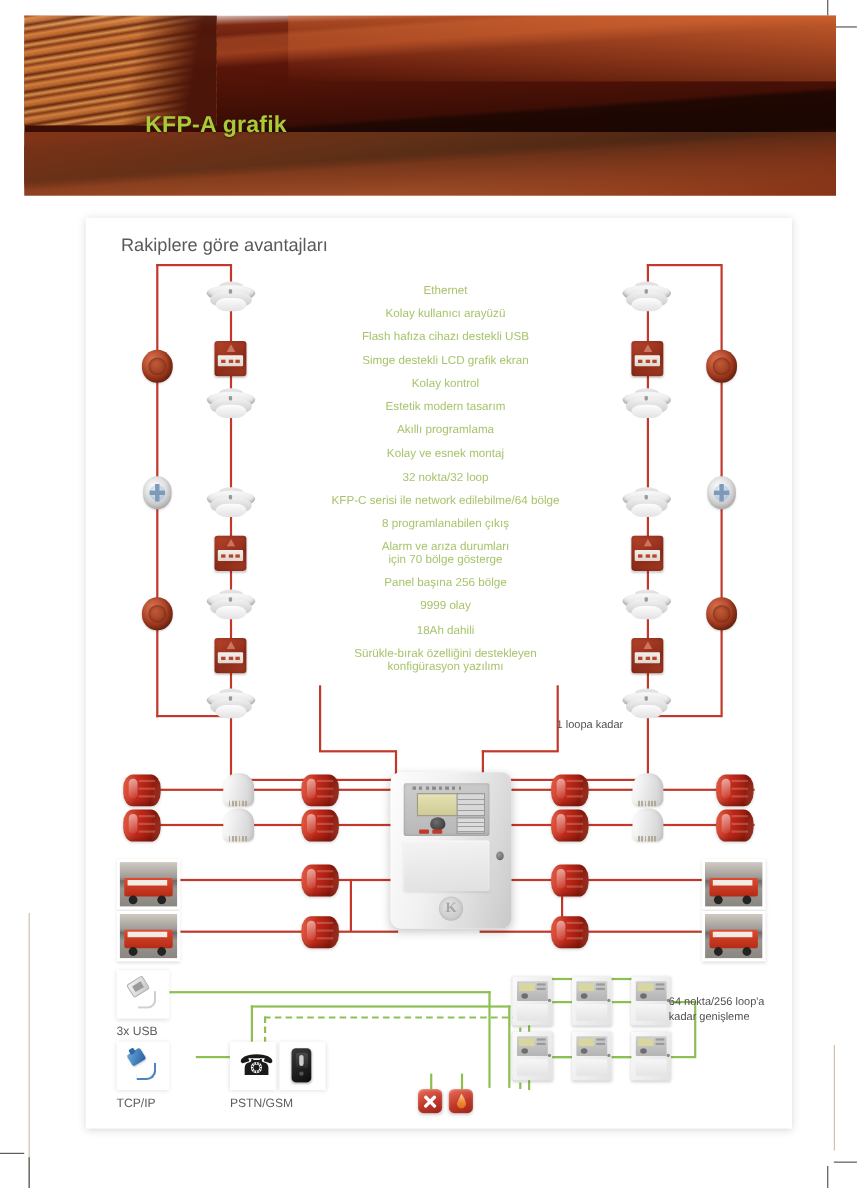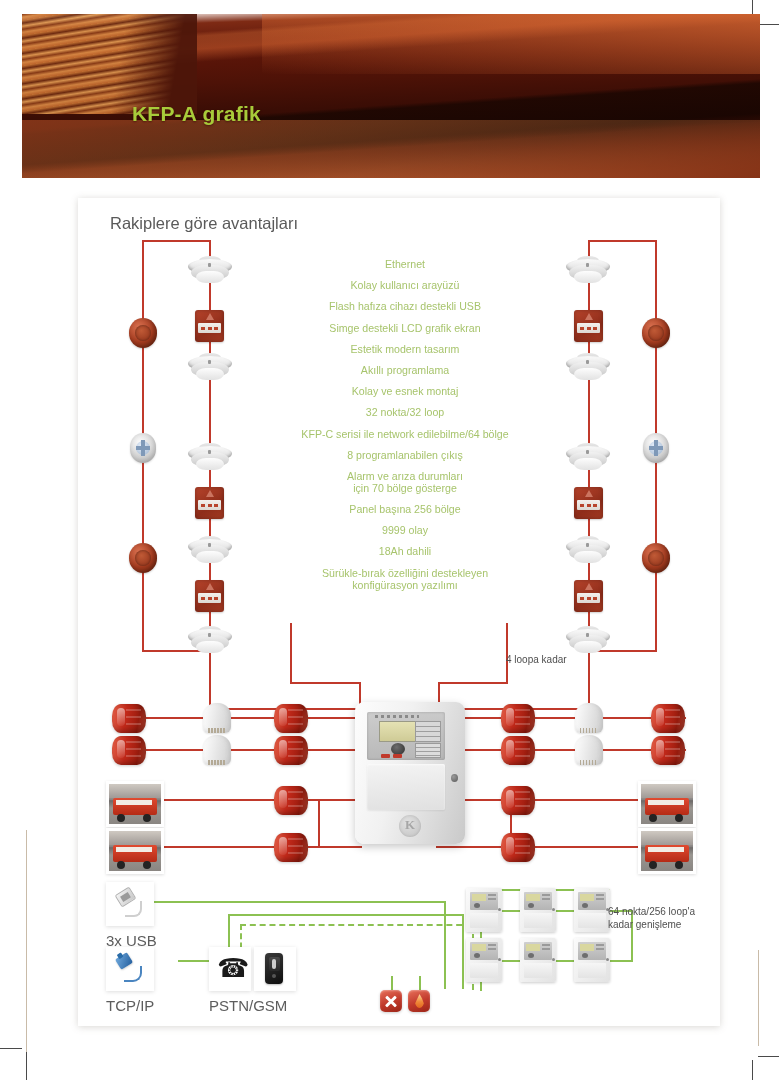--- a/index.html
+++ b/index.html
@@ -116,21 +116,21 @@
   .truck .img::after{content:"";position:absolute;left:7px;top:16px;width:36px;height:5px;
      background:#f2ece4;}
   .truck .wh{position:absolute;bottom:2px;width:8px;height:8px;border-radius:50%;background:#232323;}
   .truck .wh.a{left:8px;} .truck .wh.b{left:34px;}
   .truck .sky{position:absolute;left:0;top:0;width:100%;height:14px;
      background:linear-gradient(180deg,#cfc9c2,#a09a96);}
 
   
   .ibox{width:48px;height:44px;background:#fff;box-shadow:0 1px 4px #0002;}
   .ibox.sm{width:42px;height:44px;}
-  .iclabel{position:absolute;font-size:15px;color:#5d5d5d;}
+  .iclabel{position:absolute;font-size:11px;color:#5d5d5d;}
 
   
   .rep{width:36px;height:44px;background:linear-gradient(120deg,#fbfbfb,#e2e2e2);
      border-radius:2px;box-shadow:0 1px 3px #0003;}
   .rep .face{position:absolute;left:4px;top:4px;width:28px;height:18px;
      background:linear-gradient(180deg,#cfcfcf,#b4b4b4);border-radius:1px;}
   .rep .lcd{position:absolute;left:2px;top:2px;width:14px;height:7px;background:#d9d79f;}
   .rep .k1{position:absolute;left:18px;top:2px;width:8px;height:2px;background:#9a9a9a;}
   .rep .k2{position:absolute;left:18px;top:5.5px;width:8px;height:2px;background:#9a9a9a;}
   .rep .knob{position:absolute;left:4px;top:11px;width:6px;height:5px;border-radius:50%;background:#6e6e6e;}
@@ -231,20 +231,21 @@
 </div>
 
 <div class="card">
   <div class="card-title">Rakiplere göre avantajları</div>
 
   <div class="features">
     <div class="feat">Ethernet</div>
     <div class="feat">Kolay kullanıcı arayüzü</div>
     <div class="feat">Flash hafıza cihazı destekli USB</div>
     <div class="feat">Simge destekli LCD grafik ekran</div>
+    <div class="feat">Kolay kontrol</div>
     <div class="feat">Estetik modern tasarım</div>
     <div class="feat">Akıllı programlama</div>
     <div class="feat">Kolay ve esnek montaj</div>
     <div class="feat">32 nokta/32 loop</div>
     <div class="feat">KFP-C serisi ile network edilebilme/64 bölge</div>
     <div class="feat">8 programlanabilen çıkış</div>
     <div class="feat">Alarm ve arıza durumları
 için 70 bölge gösterge</div>
     <div class="feat">Panel başına 256 bölge</div>
     <div class="feat">9999 olay</div>
@@ -449,21 +450,21 @@
   </div>
   <div class="dev sprink" style="left:565px;top:235px;">
     <div class="g1"></div>
       <div class="g2"></div>
       <div class="g3"></div>
   </div>
   <div class="dev bell" style="left:564px;top:345px;">
     <div class="c"></div>
   </div>
 
-  <div class="note" style="left:428px;top:455px;">4 loopa kadar</div>
+  <div class="note" style="left:428px;top:455px;">1 loopa kadar</div>
 
   <div class="dev beacon" style="left:34px;top:503px;">
     <div class="body"></div>
       <div class="gloss"></div>
       <div class="rib"></div>
       <div class="rib"></div>
       <div class="rib"></div>
   </div>
   <div class="dev wsound" style="left:125px;top:505px;">
     <div class="body"></div>

